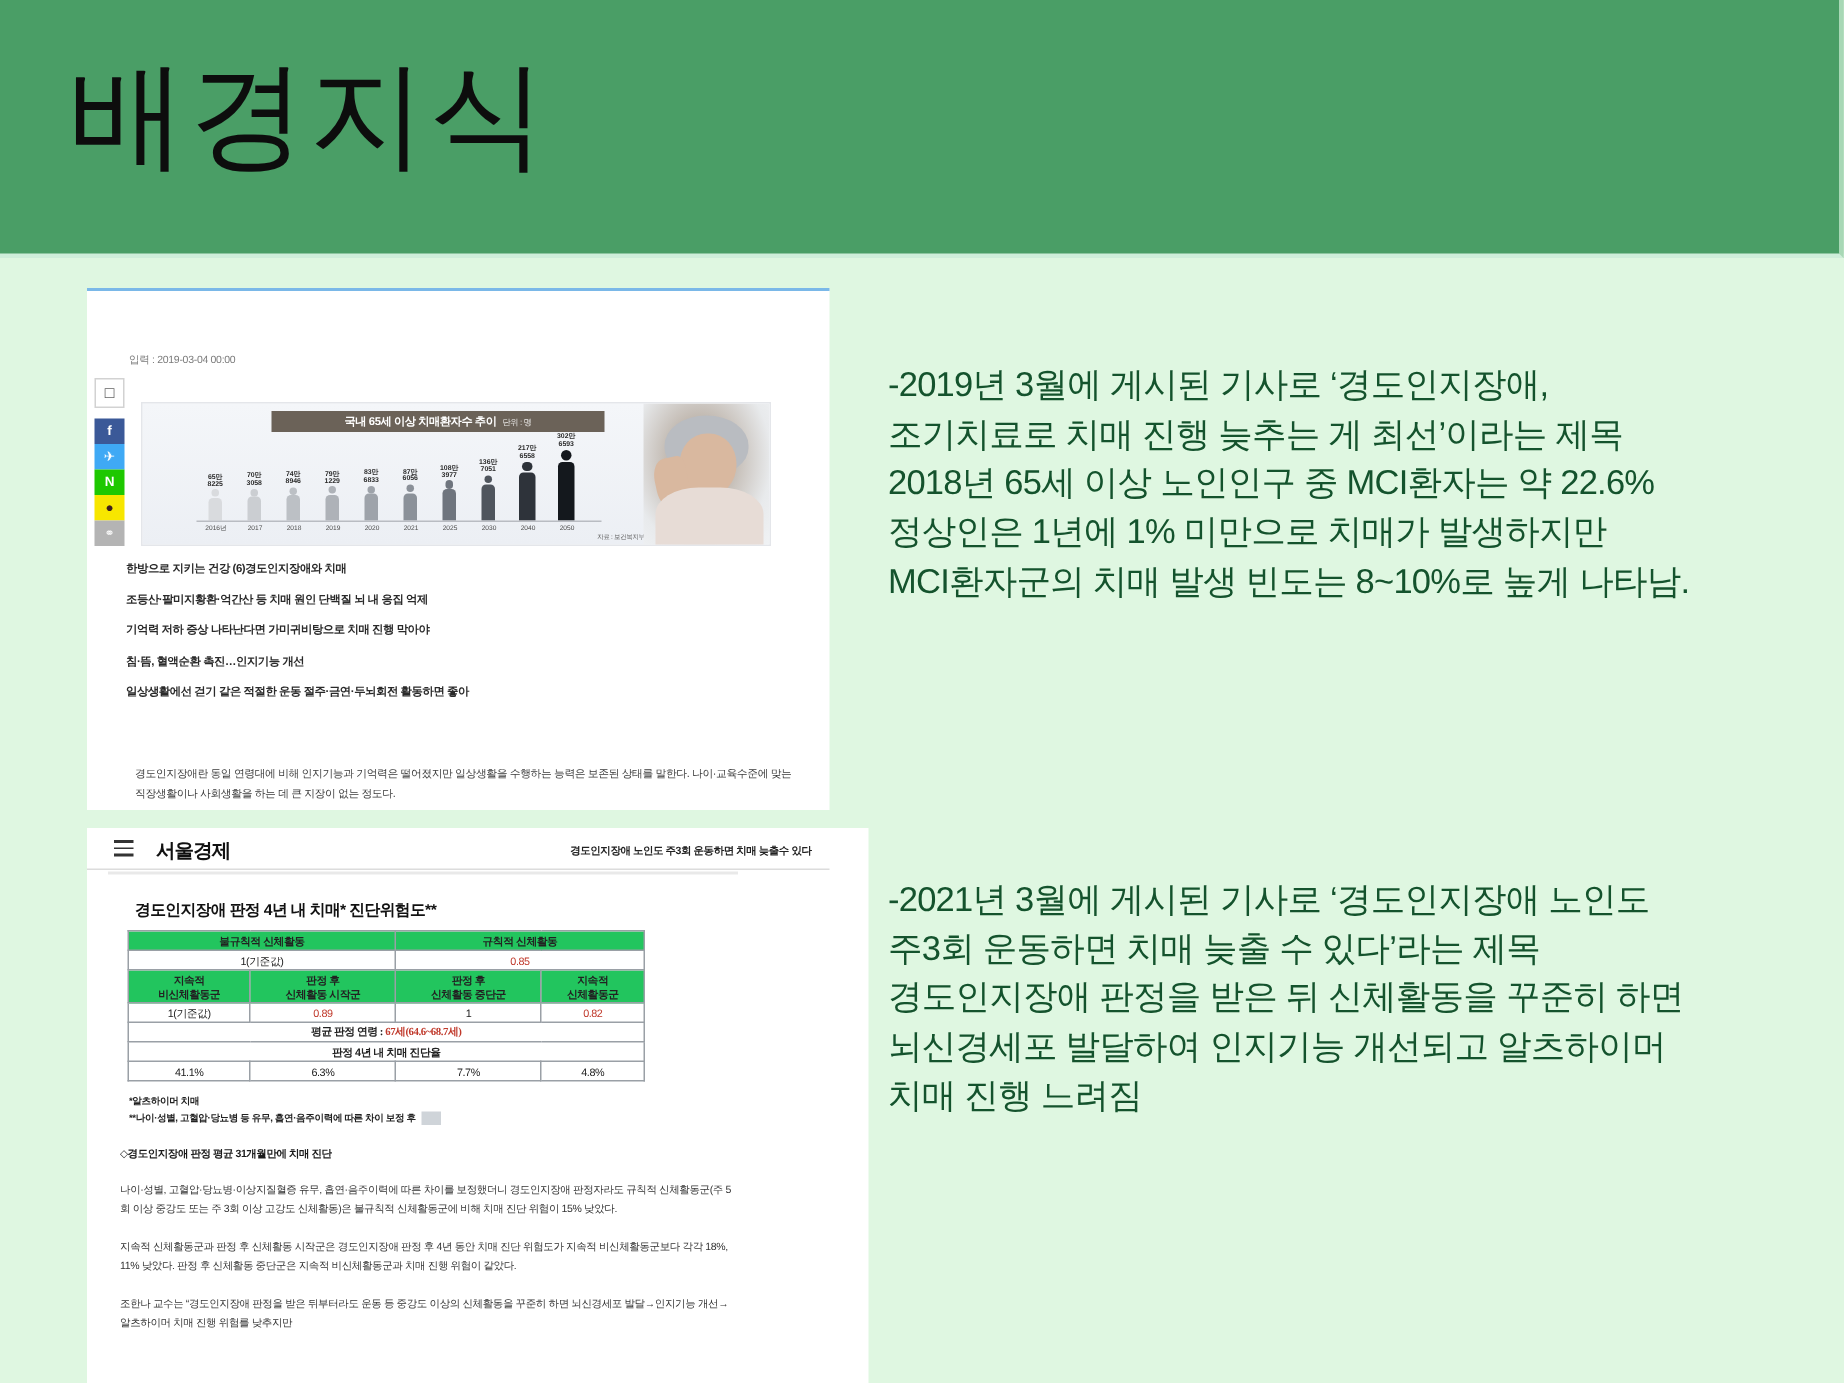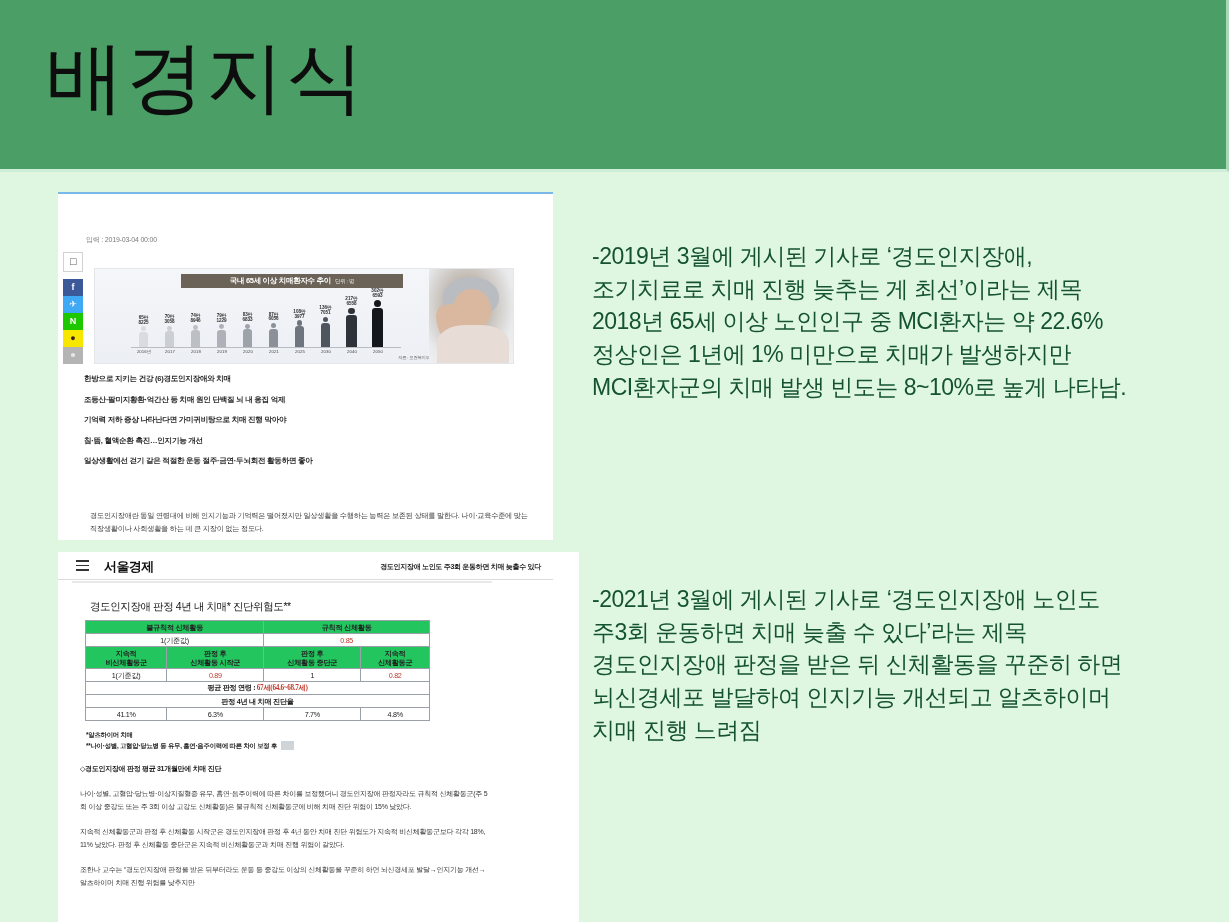--- a/index.html
+++ b/index.html
@@ -150,21 +150,21 @@
   .a2-head{
     position:absolute; right:12px; top:10px;
     font-size:7px; font-weight:bold; color:#222; letter-spacing:-0.3px;
   }
   .a2-rule{
     position:absolute; left:14px; top:29px; width:420px; height:2px; background:#e9e9e9;
   }
 
   .tbl-title{
     position:absolute; left:32px; top:48px;
-    font-size:10.5px; font-weight:normal; color:#111; letter-spacing:-0.4px;
+    font-size:10.5px; font-weight:bold; color:#111; letter-spacing:-0.4px;
   }
   table.risk{
     position:absolute; left:27px; top:68px; width:345px;
     border-collapse:collapse; font-size:7.2px; color:#222; letter-spacing:-0.3px;
   }
   table.risk td, table.risk th{
     border:1px solid #9aa0a6; text-align:center; padding:1.5px 1px; line-height:1.25;
   }
   table.risk th{ font-weight:bold; background:#22c55e; }
   .red{ color:#c0392b; }

